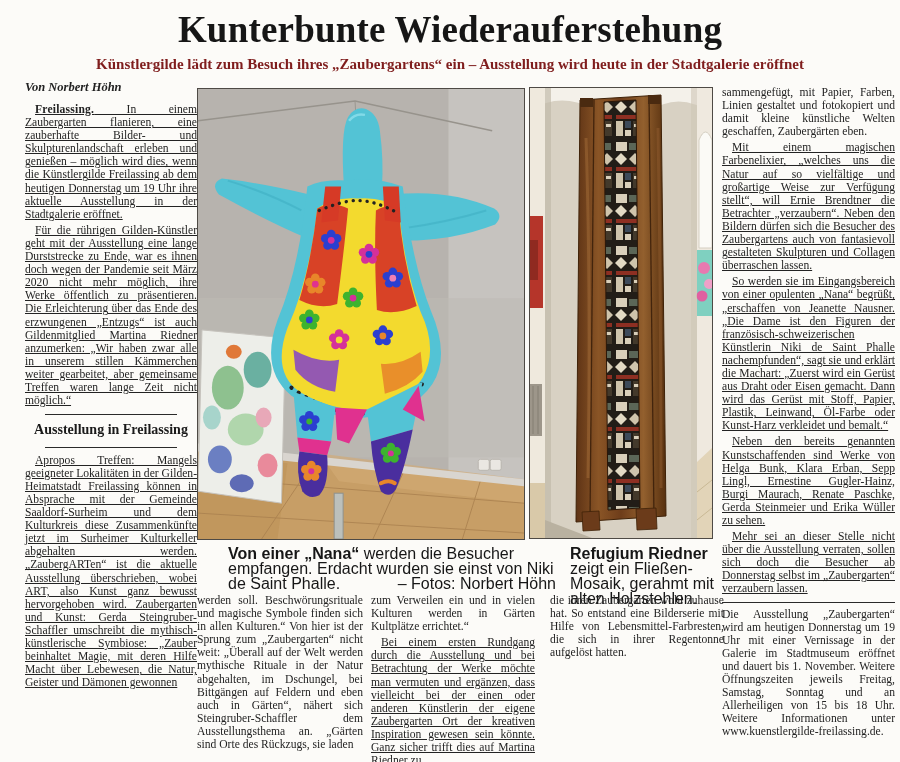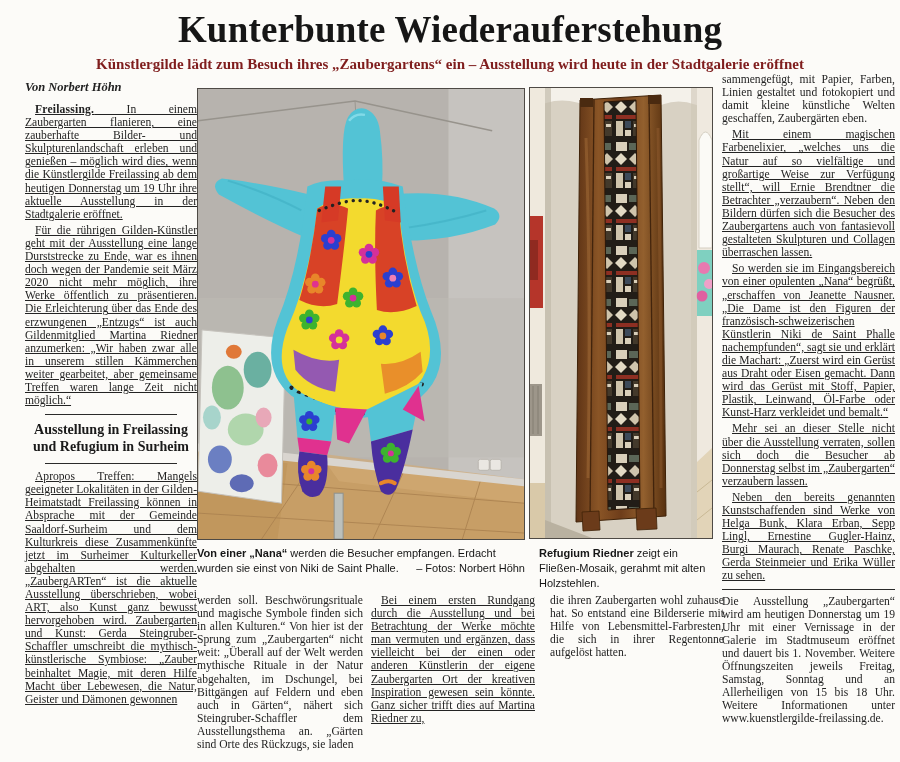--- a/index.html
+++ b/index.html
@@ -22,33 +22,33 @@
     font-size:12.5px;font-style:italic;font-weight:bold;color:#222;
   }
   .col{font-size:11.6px;line-height:13.1px;text-align:justify;color:#232323;}
   .col p{margin:0 0 3px 0;}
   .col p.indent{text-indent:10px;text-decoration:underline;}
   .col p b{letter-spacing:.2px;}
   .col1{top:103px;left:25px;width:172px;height:659px;}
   .col2{top:594px;left:197px;width:166px;height:168px;}
   .col3{top:594px;left:371px;width:164px;height:168px;}
   .col4{top:594px;left:539px;width:174px;height:168px;margin-left:11px;}
-  .col5{top:73px;left:722px;width:173px;height:675px;}
+  .col5{top:86px;left:722px;width:173px;height:675px;}
   .subhead-block{margin:7px 0 6px 0;text-align:center;}
   .subhead-rule{width:132px;margin:0 auto;border:0;border-top:1.4px solid #2a2a2a;}
   .subhead-text{display:block;font-size:14px;line-height:16.5px;font-weight:bold;color:#1a1a1a;}
   .subhead-pad{padding:7px 0 8px 0;}
   .info-rule{width:100%;margin:6px 0 5px 0;border:0;border-top:1.4px solid #2a2a2a;}
   .figure{background:#cfcbc5;border:1px solid #4e4a45;box-sizing:border-box;}
   .figure svg{display:block;width:100%;height:100%;}
   .fig1{top:88px;left:197px;width:328px;height:452px;}
   .fig2{top:87px;left:529px;width:184px;height:452px;}
   .caption{
     font-family:"Liberation Sans", sans-serif;
-    font-size:11px;line-height:15px;color:#161616;text-align:left;
+    font-size:16px;line-height:15px;color:#161616;text-align:left;margin-left:31px;
   }
   .cap1{top:546px;left:197px;width:328px;}
   .cap2{top:546px;left:539px;width:175px;}
   .caption .credit{float:right;}
 </style>
 </head>
 <body>
 
 <div class="page">
 
@@ -56,21 +56,20 @@
   <div class="abs subheadline">Künstlergilde lädt zum Besuch ihres „Zaubergartens“ ein – Ausstellung wird heute in der Stadtgalerie eröffnet</div>
   <div class="abs byline">Von Norbert Höhn</div>
 
   <div class="abs col col1">
     <p class="indent"><b>Freilassing.</b><span> In einem Zaubergarten flanieren, eine zauberhafte Bilder- und Skulpturenlandschaft erleben und genießen – möglich wird dies, wenn die Künstlergilde Freilassing ab dem heutigen Donnerstag um 19 Uhr ihre aktuelle Ausstellung in der Stadtgalerie eröffnet.</span></p>
     <p class="indent">Für die rührigen Gilden-Künstler geht mit der Ausstellung eine lange Durststrecke zu Ende, war es ihnen doch wegen der Pandemie seit März 2020 nicht mehr möglich, ihre Werke öffentlich zu präsentieren. Die Erleichterung über das Ende des erzwungenen „Entzugs“ ist auch Gildenmitglied Martina Riedner anzumerken: „Wir haben zwar alle in unserem stillen Kämmerchen weiter gearbeitet, aber gemeinsame Treffen waren lange Zeit nicht möglich.“</p>
     <div class="subhead-block">
       <hr class="subhead-rule">
       <div class="subhead-pad">
         <span class="subhead-text">Ausstellung in Freilassing</span>
-        <span class="subhead-text">und Refugium in Surheim</span>
       </div>
       <hr class="subhead-rule">
     </div>
     <p class="indent">Apropos Treffen: Mangels geeigneter Lokalitäten in der Gilden-Heimatstadt Freilassing können in Absprache mit der Gemeinde Saaldorf-Surheim und dem Kulturkreis diese Zusammenkünfte jetzt im Surheimer Kulturkeller abgehalten werden. „ZaubergARTen“ ist die aktuelle Ausstellung überschrieben, wobei ART, also Kunst ganz bewusst hervorgehoben wird. Zaubergarten und Kunst: Gerda Steingruber-Schaffler umschreibt die mythisch-künstlerische Symbiose: „Zauber beinhaltet Magie, mit deren Hilfe Macht über Lebewesen, die Natur, Geister und Dämonen gewonnen</p>
   </div>
 
   <div class="abs figure fig1">
     <svg viewBox="0 0 328 452" preserveAspectRatio="none">
       <rect width="328" height="452" fill="#b7b3ae"></rect>
       <polygon points="252,0 328,0 328,430 252,402" fill="#c6c3bf"></polygon>
@@ -193,20 +192,21 @@
   </div>
   <div class="abs caption cap1">
     <b>Von einer „Nana“</b><span> werden die Besucher empfangen. Erdacht wurden sie einst von Niki de Saint Phalle.</span>
     <span class="credit">– Fotos: Norbert Höhn</span>
   </div>
 
   <div class="abs col col2">
     <p>werden soll. Beschwörungsrituale und magische Symbole finden sich in allen Kulturen.“ Von hier ist der Sprung zum „Zaubergarten“ nicht weit: „Überall auf der Welt werden mythische Rituale in der Natur abgehalten, im Dschungel, bei Bittgängen auf Feldern und eben auch in Gärten“, nähert sich Steingruber-Schaffler dem Ausstellungsthema an. „Gärten sind Orte des Rückzugs, sie laden</p>
   </div>
   <div class="abs col col3">
+    <p>zum Verweilen ein und in vielen Kulturen werden in Gärten Kultplätze errichtet.“</p>
     <p class="indent">Bei einem ersten Rundgang durch die Ausstellung und bei Betrachtung der Werke möchte man vermuten und ergänzen, dass vielleicht bei der einen oder anderen Künstlerin der eigene Zaubergarten Ort der kreativen Inspiration gewesen sein könnte. Ganz sicher trifft dies auf Martina Riedner zu,</p>
   </div>
 
   <div class="abs figure fig2">
     <svg viewBox="0 0 182 450" preserveAspectRatio="none">
       <defs>
         <linearGradient id="wood" x1="0" y1="0" x2="1" y2="0">
           <stop offset="0" stop-color="#5e3315"></stop>
             <stop offset="0.25" stop-color="#8a5526"></stop>
           <stop offset="0.5" stop-color="#6e3d1a"></stop>
@@ -275,19 +275,19 @@
   </div>
 
   <div class="abs col col4">
     <p>die ihren Zaubergarten wohl zuhause hat. So entstand eine Bilderserie mit Hilfe von Lebensmittel-Farbresten, die sich in ihrer Regentonne aufgelöst hatten.</p>
   </div>
 
   <div class="abs col col5">
     <p>sammengefügt, mit Papier, Farben, Linien gestaltet und fotokopiert und damit kleine künstliche Welten geschaffen, Zaubergärten eben.</p>
     <p class="indent">Mit einem magischen Farbenelixier, „welches uns die Natur auf so vielfältige und großartige Weise zur Verfügung stellt“, will Ernie Brendtner die Betrachter „verzaubern“. Neben den Bildern dürfen sich die Besucher des Zaubergartens auch von fantasievoll gestalteten Skulpturen und Collagen überraschen lassen.</p>
     <p class="indent">So werden sie im Eingangsbereich von einer opulenten „Nana“ begrüßt, „erschaffen von Jeanette Nausner. „Die Dame ist den Figuren der französisch-schweizerischen Künstlerin Niki de Saint Phalle nachempfunden“, sagt sie und erklärt die Machart: „Zuerst wird ein Gerüst aus Draht oder Eisen gemacht. Dann wird das Gerüst mit Stoff, Papier, Plastik, Leinwand, Öl-Farbe oder Kunst-Harz verkleidet und bemalt.“</p>
+    <p class="indent">Neben den bereits genannten Kunstschaffenden sind Werke von Helga Bunk, Klara Erban, Sepp Lingl, Ernestine Gugler-Hainz, Burgi Maurach, Renate Paschke, Gerda Steinmeier und Erika Wüller zu sehen.</p>
     <p class="indent">Mehr sei an dieser Stelle nicht über die Ausstellung verraten, sollen sich doch die Besucher ab Donnerstag selbst im „Zaubergarten“ verzaubern lassen.</p>
-    <p class="indent">Neben den bereits genannten Kunstschaffenden sind Werke von Helga Bunk, Klara Erban, Sepp Lingl, Ernestine Gugler-Hainz, Burgi Maurach, Renate Paschke, Gerda Steinmeier und Erika Wüller zu sehen.</p>
     <hr class="info-rule">
     <p>Die Ausstellung „Zaubergarten“ wird am heutigen Donnerstag um 19 Uhr mit einer Vernissage in der Galerie im Stadtmuseum eröffnet und dauert bis 1. November. Weitere Öffnungszeiten jeweils Freitag, Samstag, Sonntag und an Allerheiligen von 15 bis 18 Uhr. Weitere Informationen unter www.kuenstlergilde-freilassing.de.</p>
   </div>
 
 </div>
 
 </body></html>

